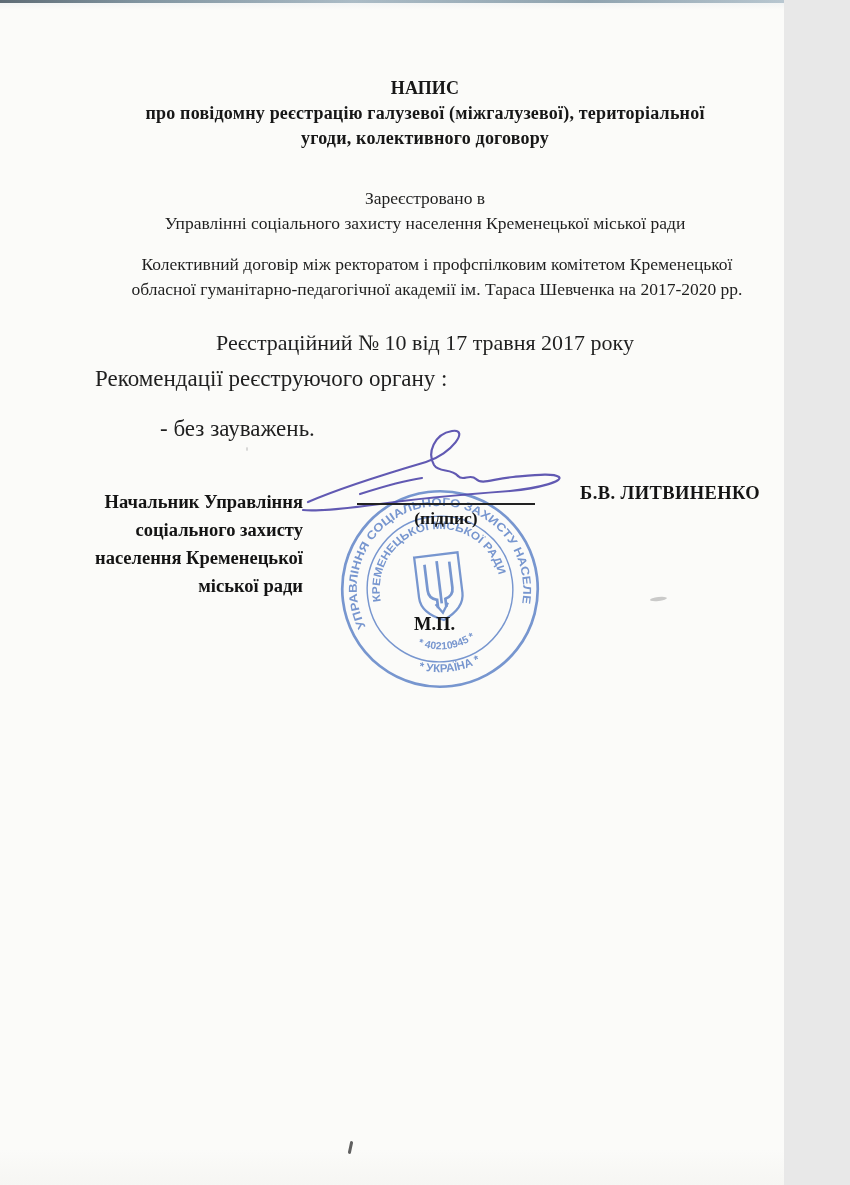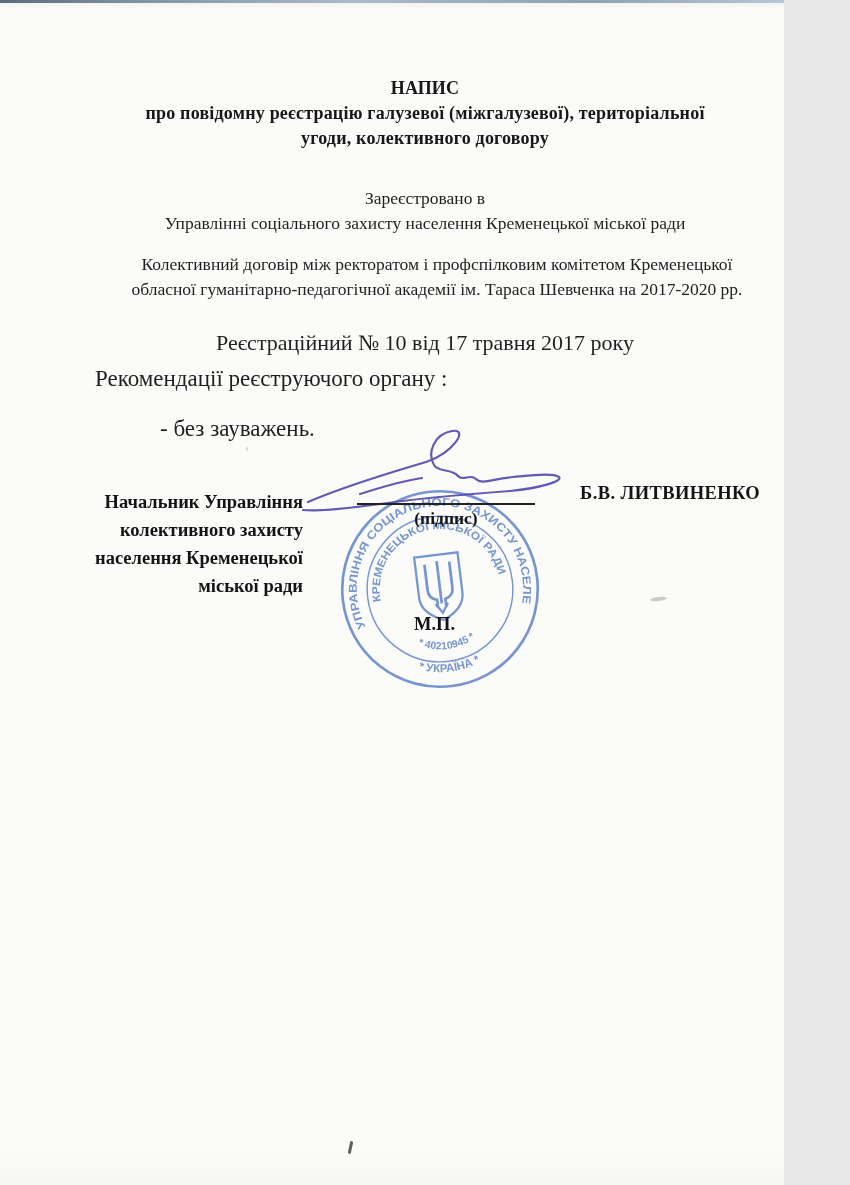--- a/index.html
+++ b/index.html
@@ -82,21 +82,21 @@
     <div>обласної гуманітарно-педагогічної академії ім. Тараса Шевченка на 2017-2020 рр.</div>
   </div>
 
   <div class="center-text reg-number">Реєстраційний № 10 від 17 травня 2017 року</div>
 
   <div class="left-text recommendations">Рекомендації реєструючого органу :</div>
   <div class="left-text no-remarks">- без зауважень.</div>
 
   <div class="signatory-block">
     <div>Начальник Управління</div>
-    <div>колективного захисту</div>
+    <div>соціального захисту</div>
     <div>населення Кременецької</div>
     <div>міської ради</div>
   </div>
 
   <div class="signatory-name">Б.В. ЛИТВИНЕНКО</div>
 
   <div class="stamp-wrap">
     <svg width="208" height="208" viewBox="0 0 200 200">
       <g stroke="#5b80c6" fill="none" transform="rotate(-7 100 100)">
         <circle cx="100" cy="100" r="94" stroke-width="2.6"></circle>

